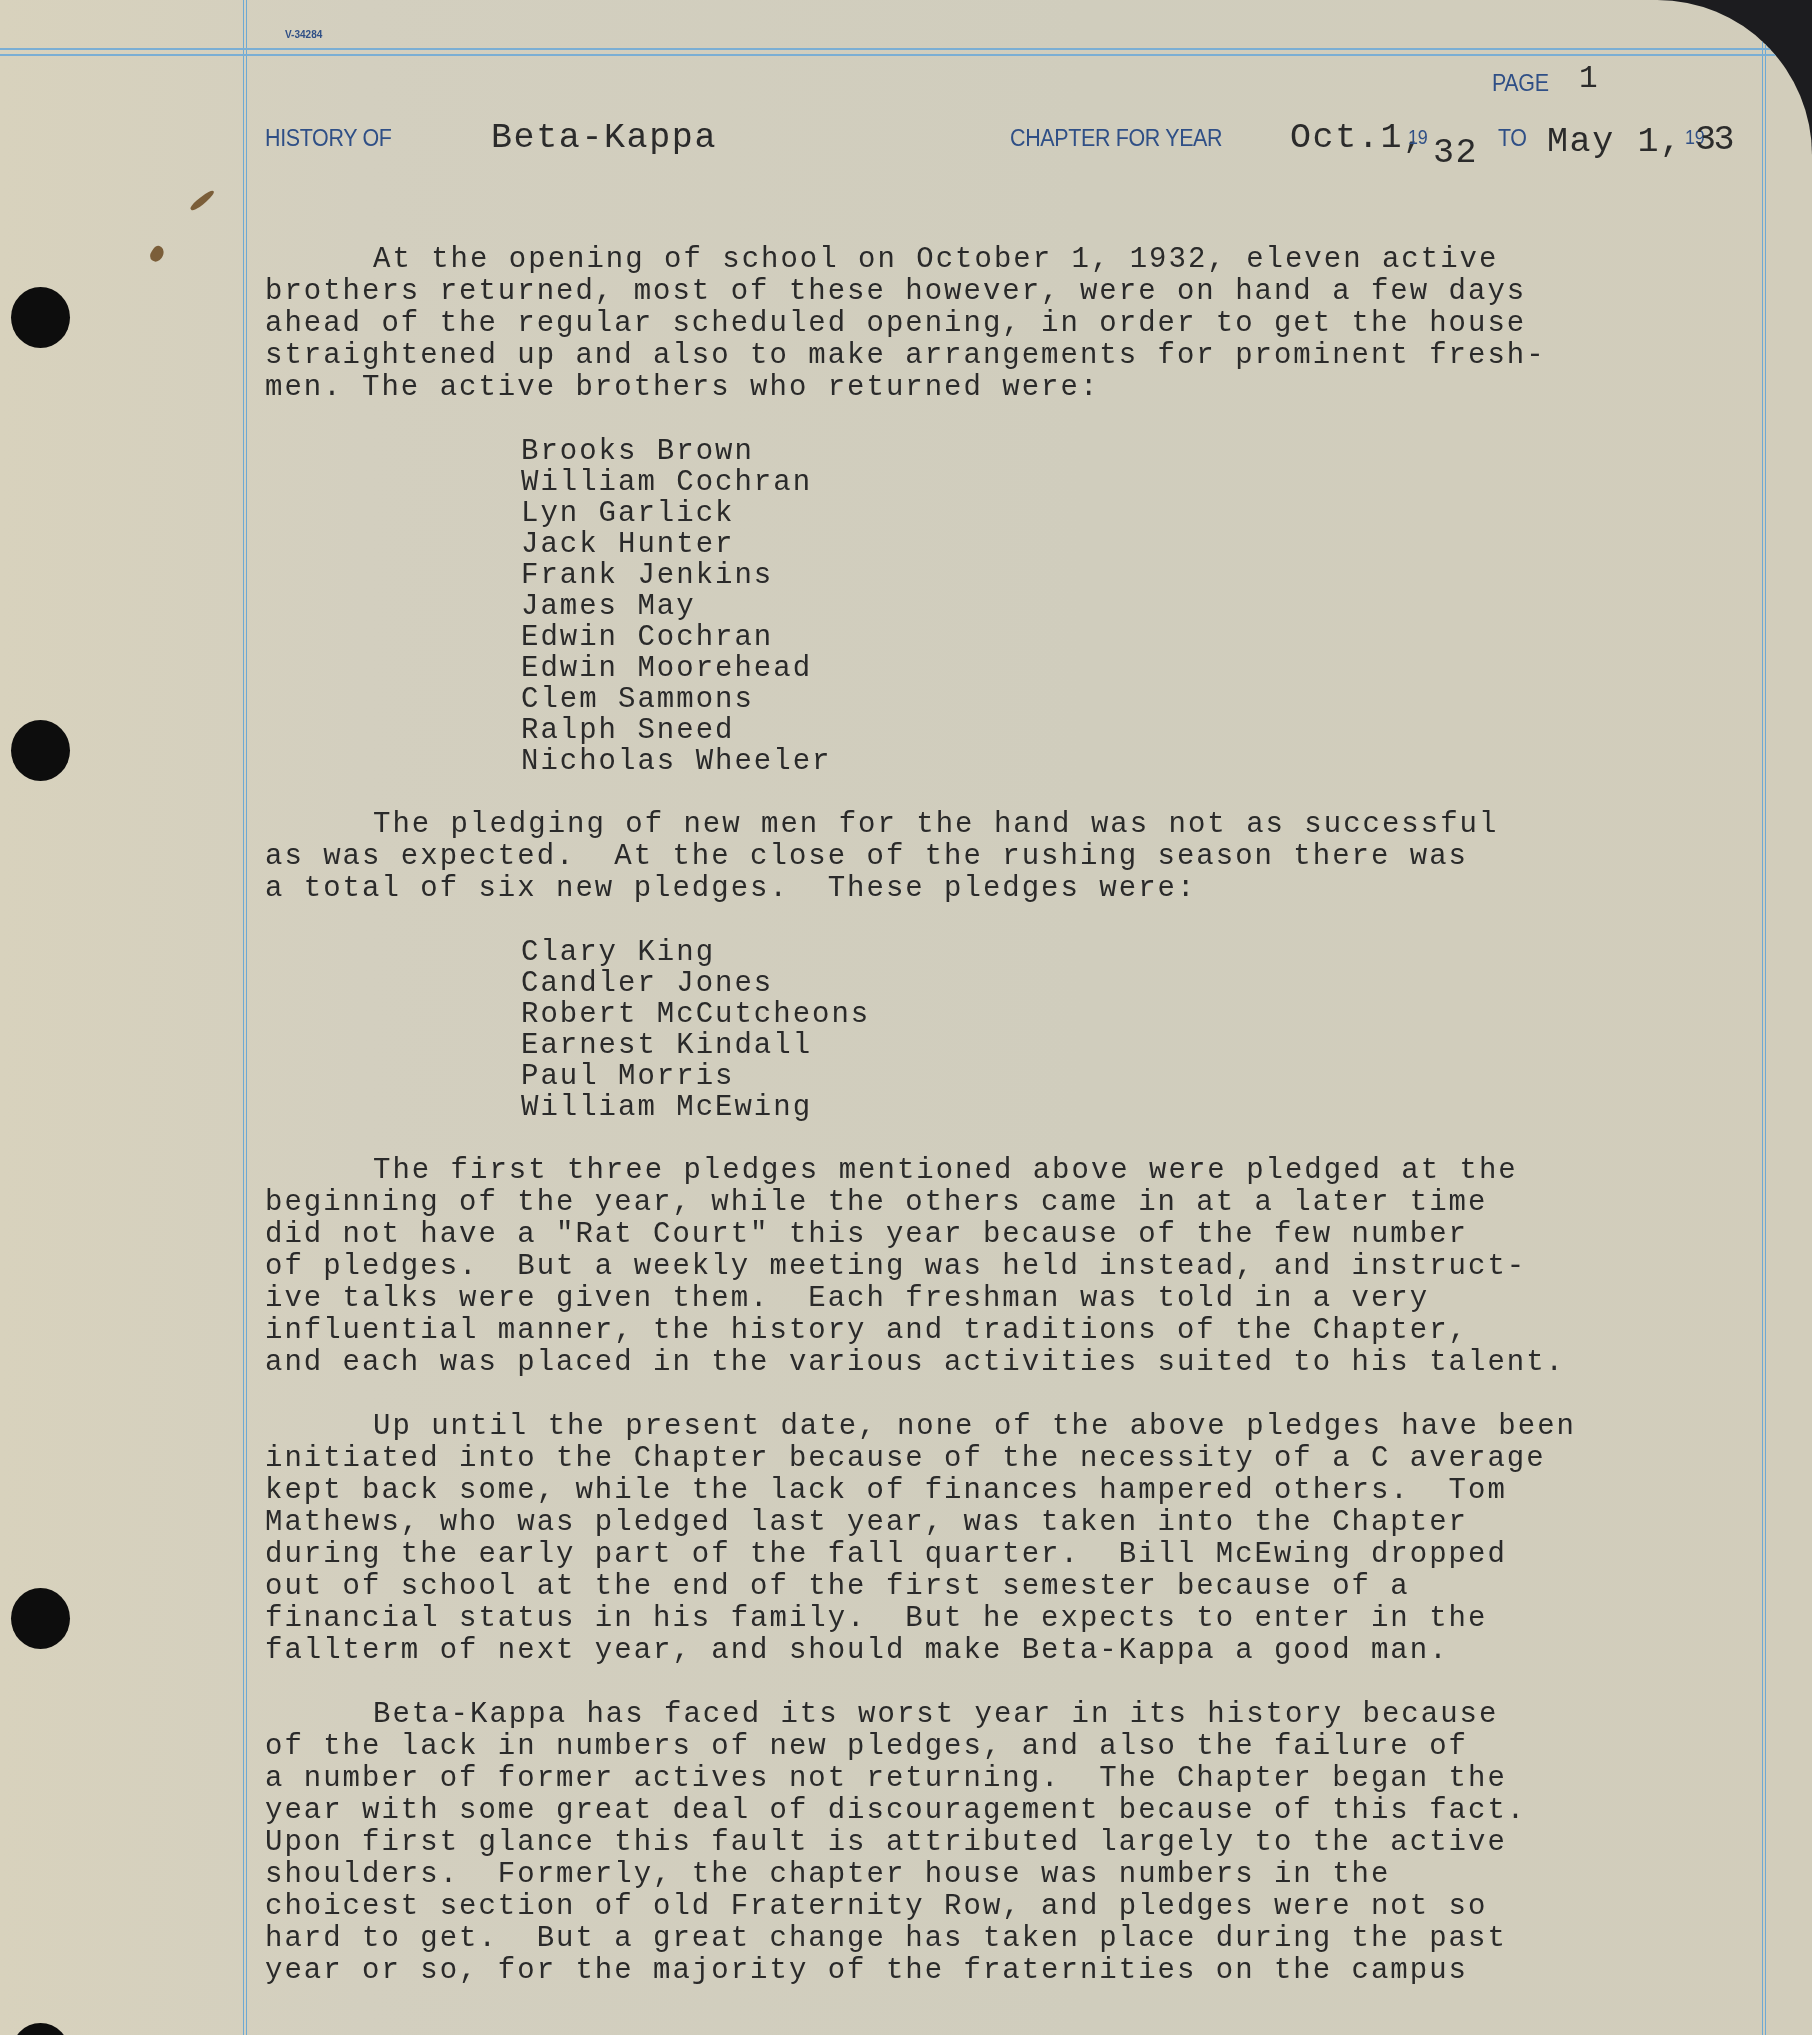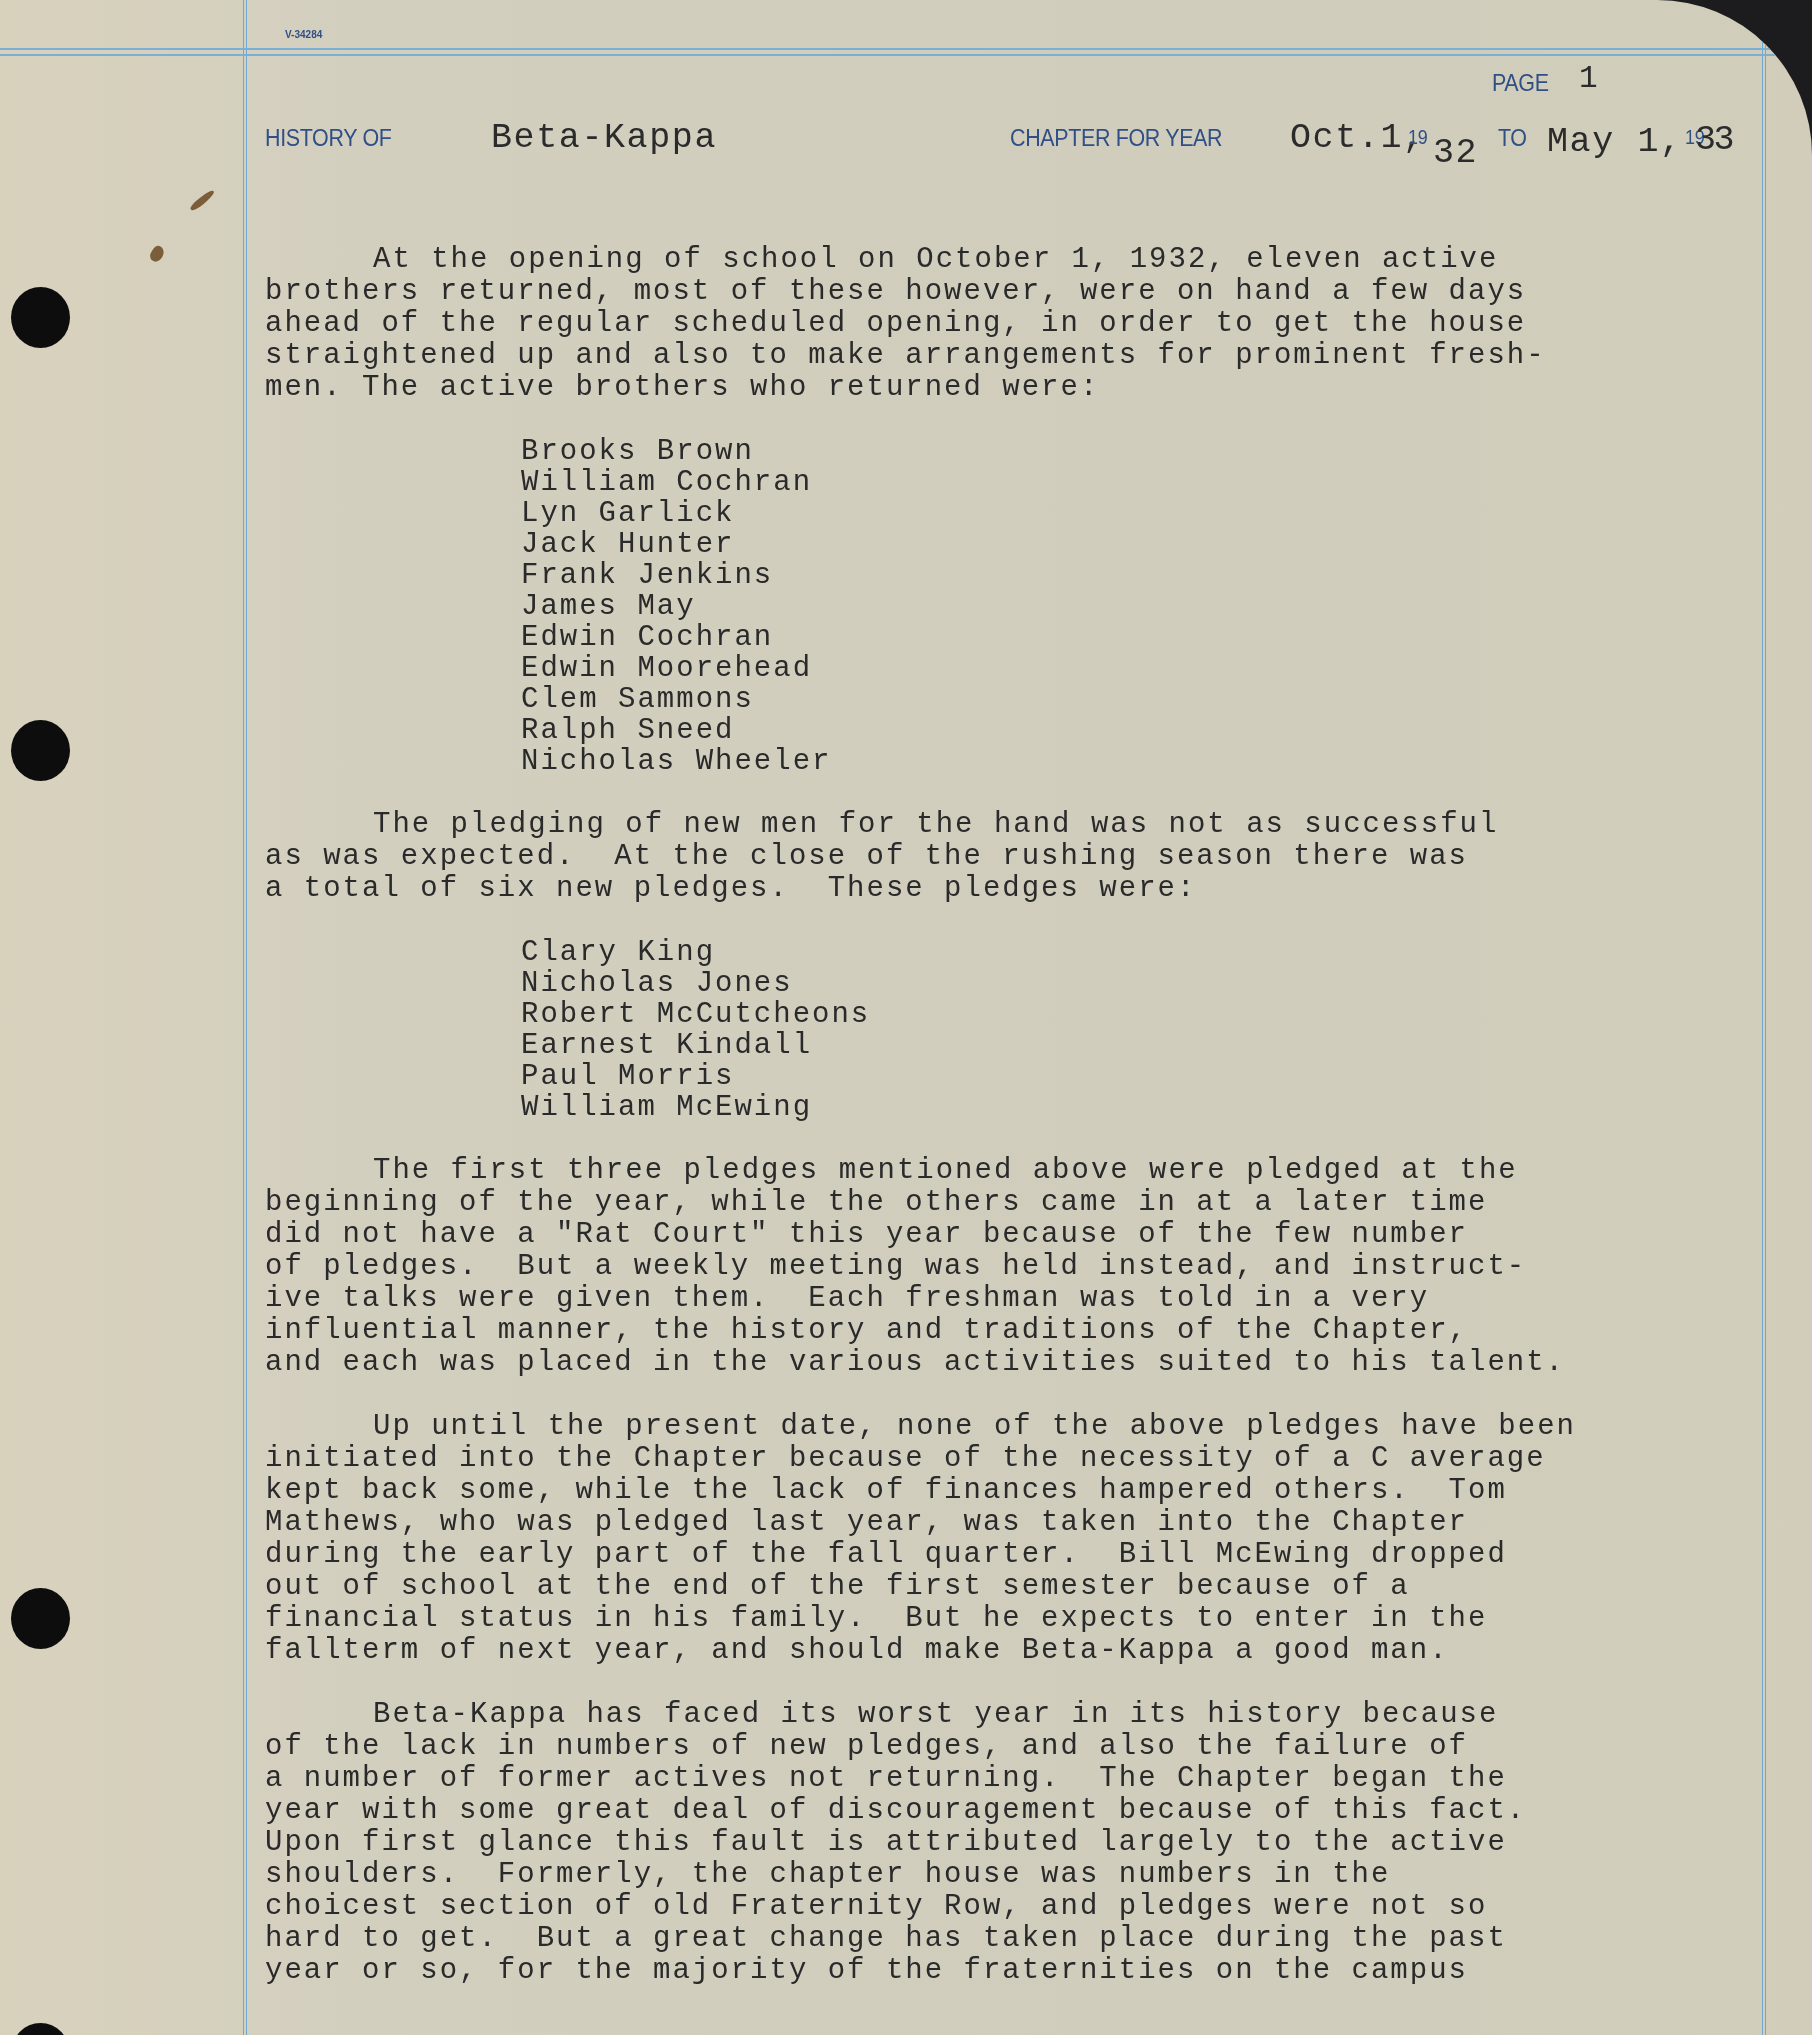--- a/index.html
+++ b/index.html
@@ -95,21 +95,21 @@
     </div>
 
     <div class="para">
       <span class="line indent">The pledging of new men for the hand was not as successful</span>
       <span class="line">as was expected.  At the close of the rushing season there was</span>
       <span class="line">a total of six new pledges.  These pledges were:</span>
     </div>
 
     <div class="names">
       <span class="line">Clary King</span>
-      <span class="line">Nicholas Jones</span>
+      <span class="line">Candler Jones</span>
       <span class="line">Robert McCutcheons</span>
       <span class="line">Earnest Kindall</span>
       <span class="line">Paul Morris</span>
       <span class="line">William McEwing</span>
     </div>
 
     <div class="para">
       <span class="line indent">The first three pledges mentioned above were pledged at the</span>
       <span class="line">beginning of the year, while the others came in at a later time</span>
       <span class="line">did not have a "Rat Court" this year because of the few number</span>

